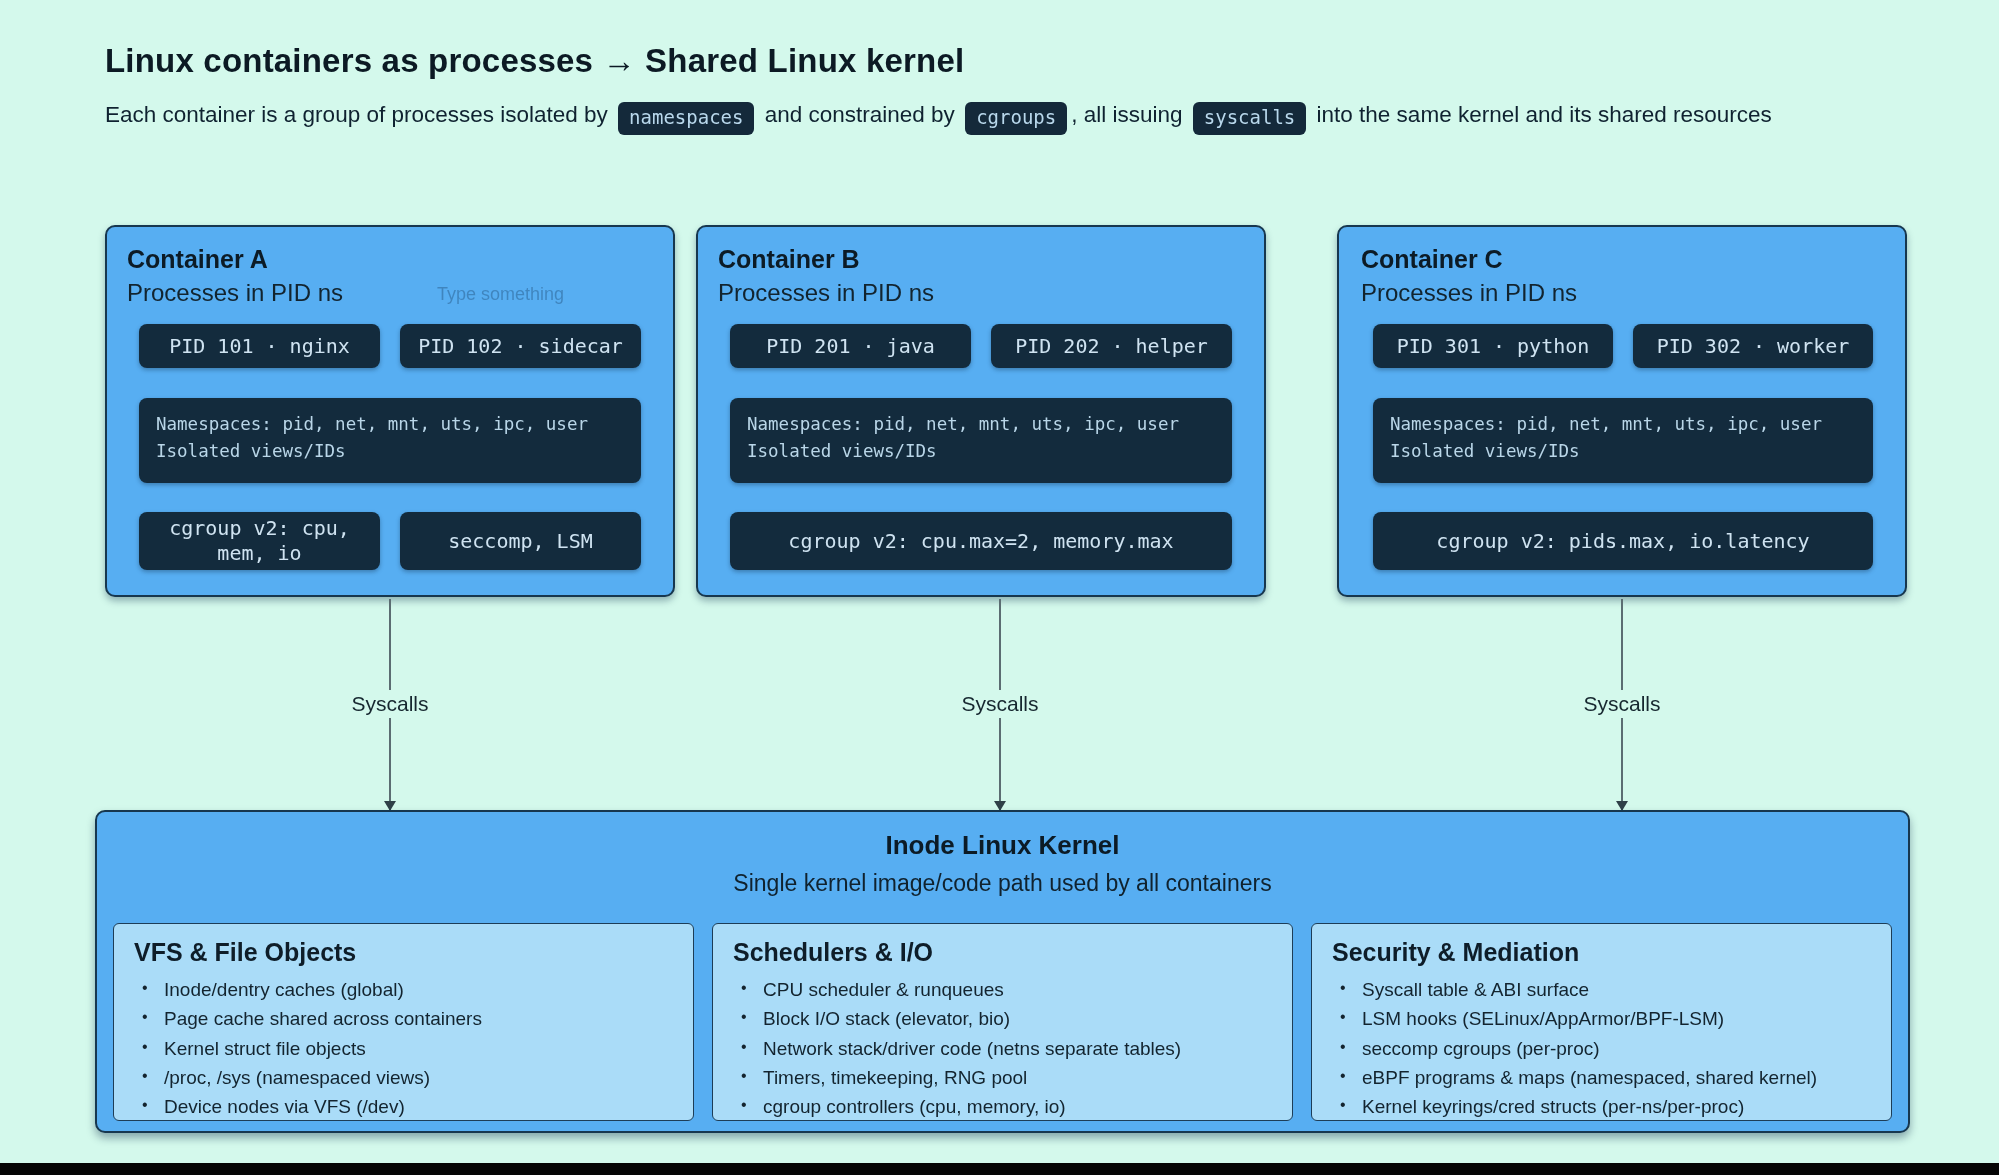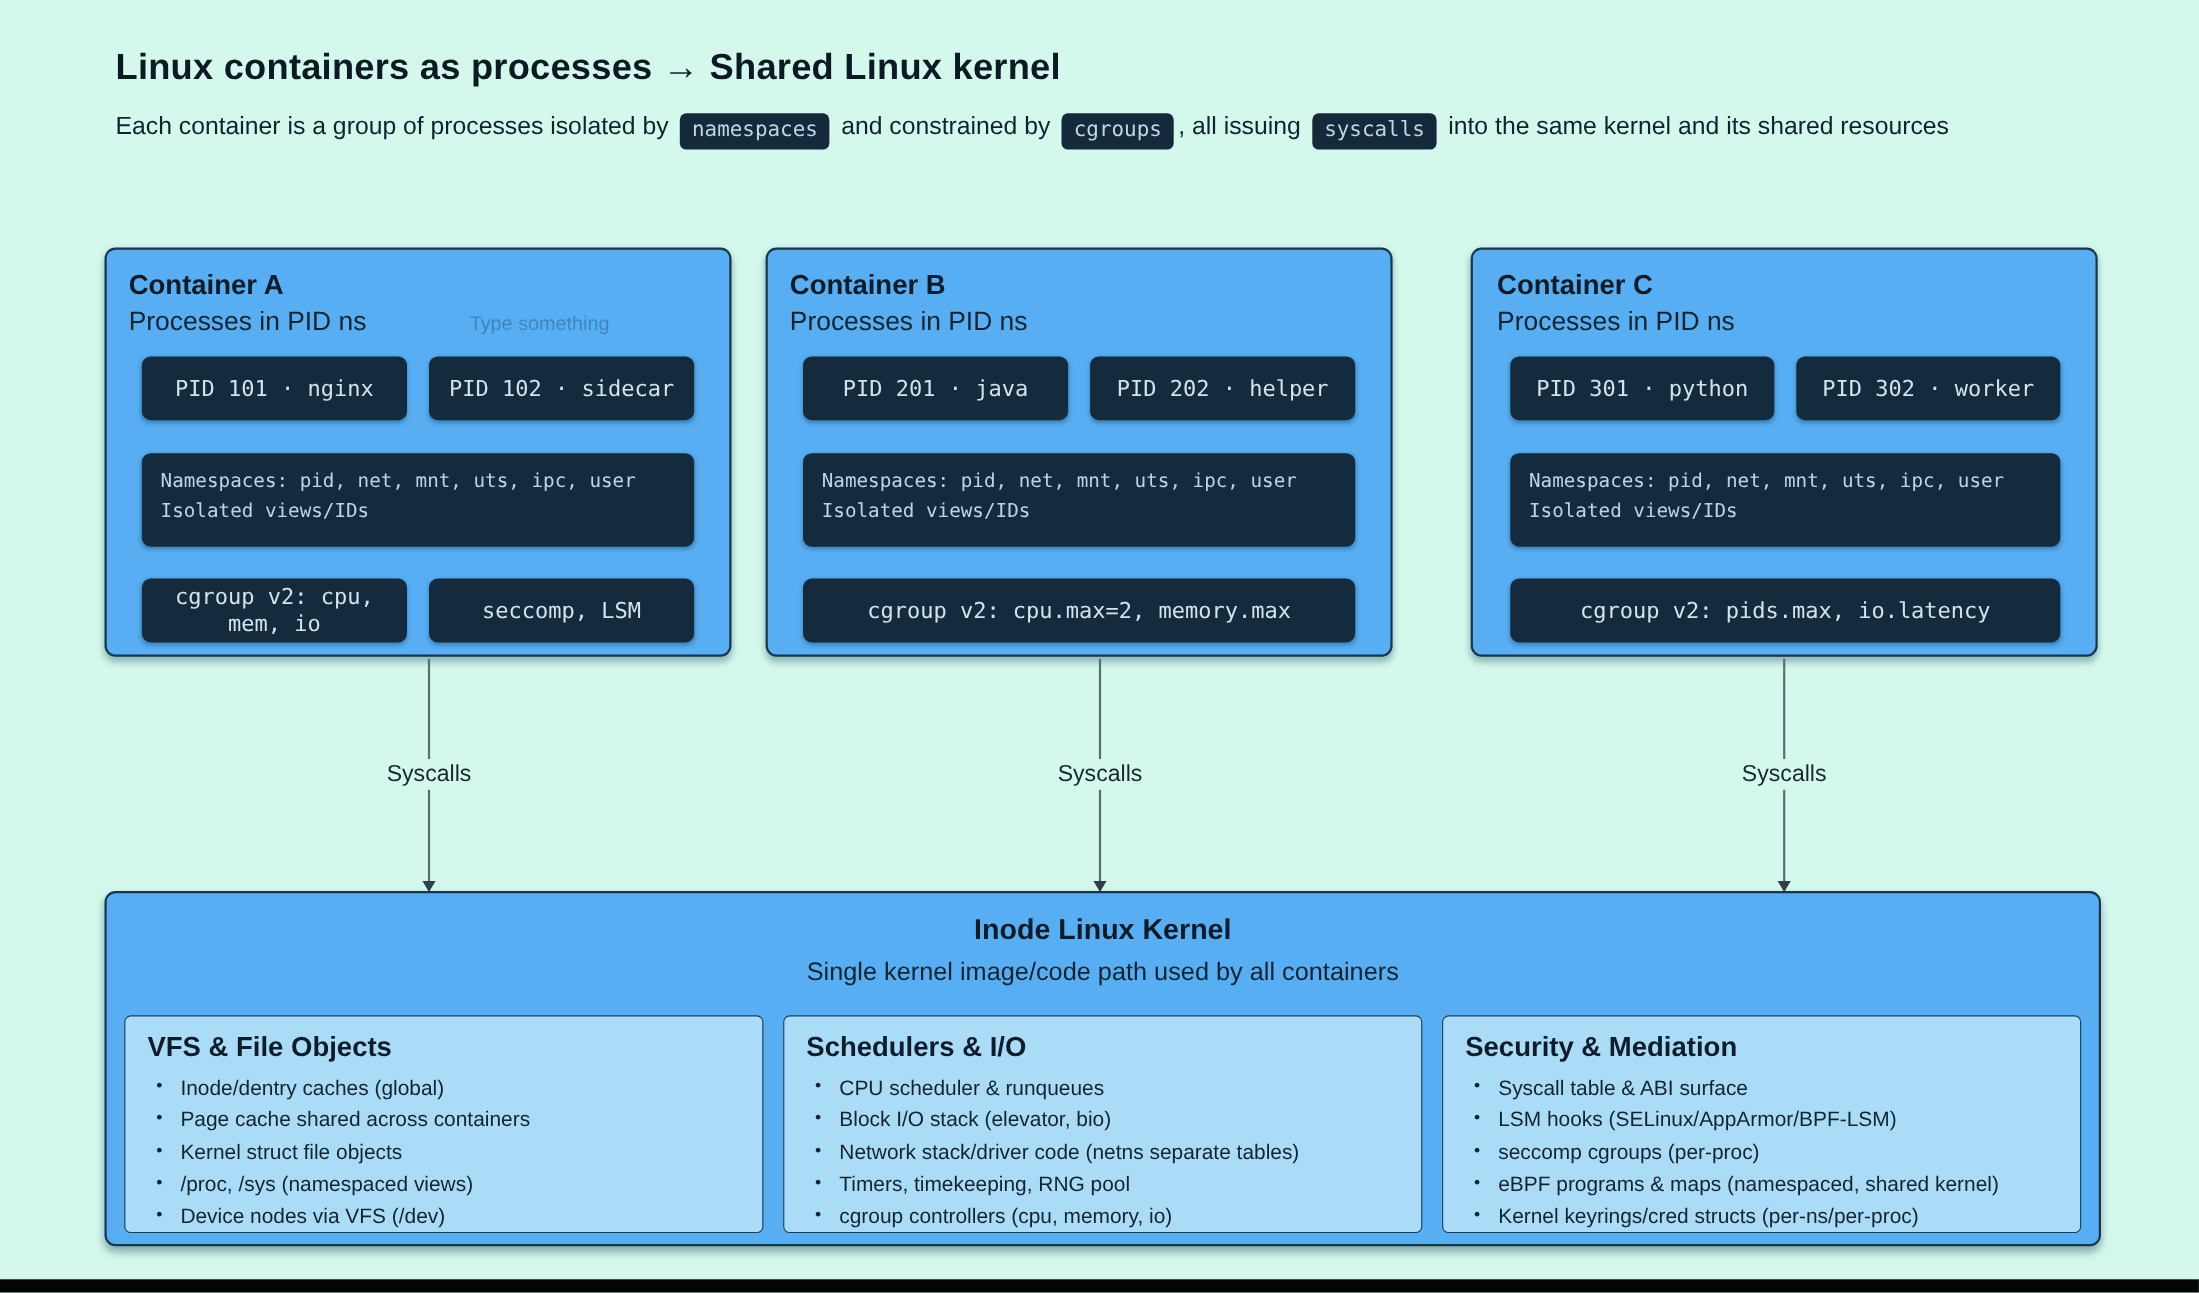--- a/index.html
+++ b/index.html
@@ -34,21 +34,21 @@
 
   
   .container-box {
     position: absolute; top: 225px; width: 570px; height: 372px;
     background: #57aef2;
     border: 2px solid #17374f;
     border-radius: 10px;
     box-shadow: 0 4px 7px rgba(15, 45, 75, 0.35);
     padding: 18px 20px;
   }
-  .container-a { left: 95px; }
+  .container-a { left: 105px; }
   .container-b { left: 696px; }
   .container-c { left: 1337px; padding-left: 22px; }
 
   .container-title { font-size: 25px; font-weight: 700; color: #0c1b26; }
   .container-sub   { font-size: 24px; color: #12242f; margin-top: 5px; }
 
   .ghost-text {
     position: absolute; left: 330px; top: 57px;
     font-size: 18px; color: rgba(19, 58, 94, 0.35);
   }
@@ -56,21 +56,21 @@
   .pid-row { display: flex; gap: 20px; margin: 17px 12px 0; }
   .dark-chip {
     background: #132b3d;
     border-radius: 8px;
     color: #cfe3f1;
     font-family: "DejaVu Sans Mono", monospace;
     display: flex; align-items: center; justify-content: center;
     text-align: center;
     box-shadow: 0 2px 4px rgba(10, 35, 60, 0.35);
   }
-  .pid-box { flex: 1; height: 58px; font-size: 20px; }
+  .pid-box { flex: 1; height: 44px; font-size: 20px; }
 
   .ns-box {
     margin: 30px 12px 0;
     background: #132b3d;
     border-radius: 8px;
     padding: 13px 17px;
     color: #b9d6e8;
     font-family: "DejaVu Sans Mono", monospace;
     font-size: 17.5px;
     line-height: 1.55;

